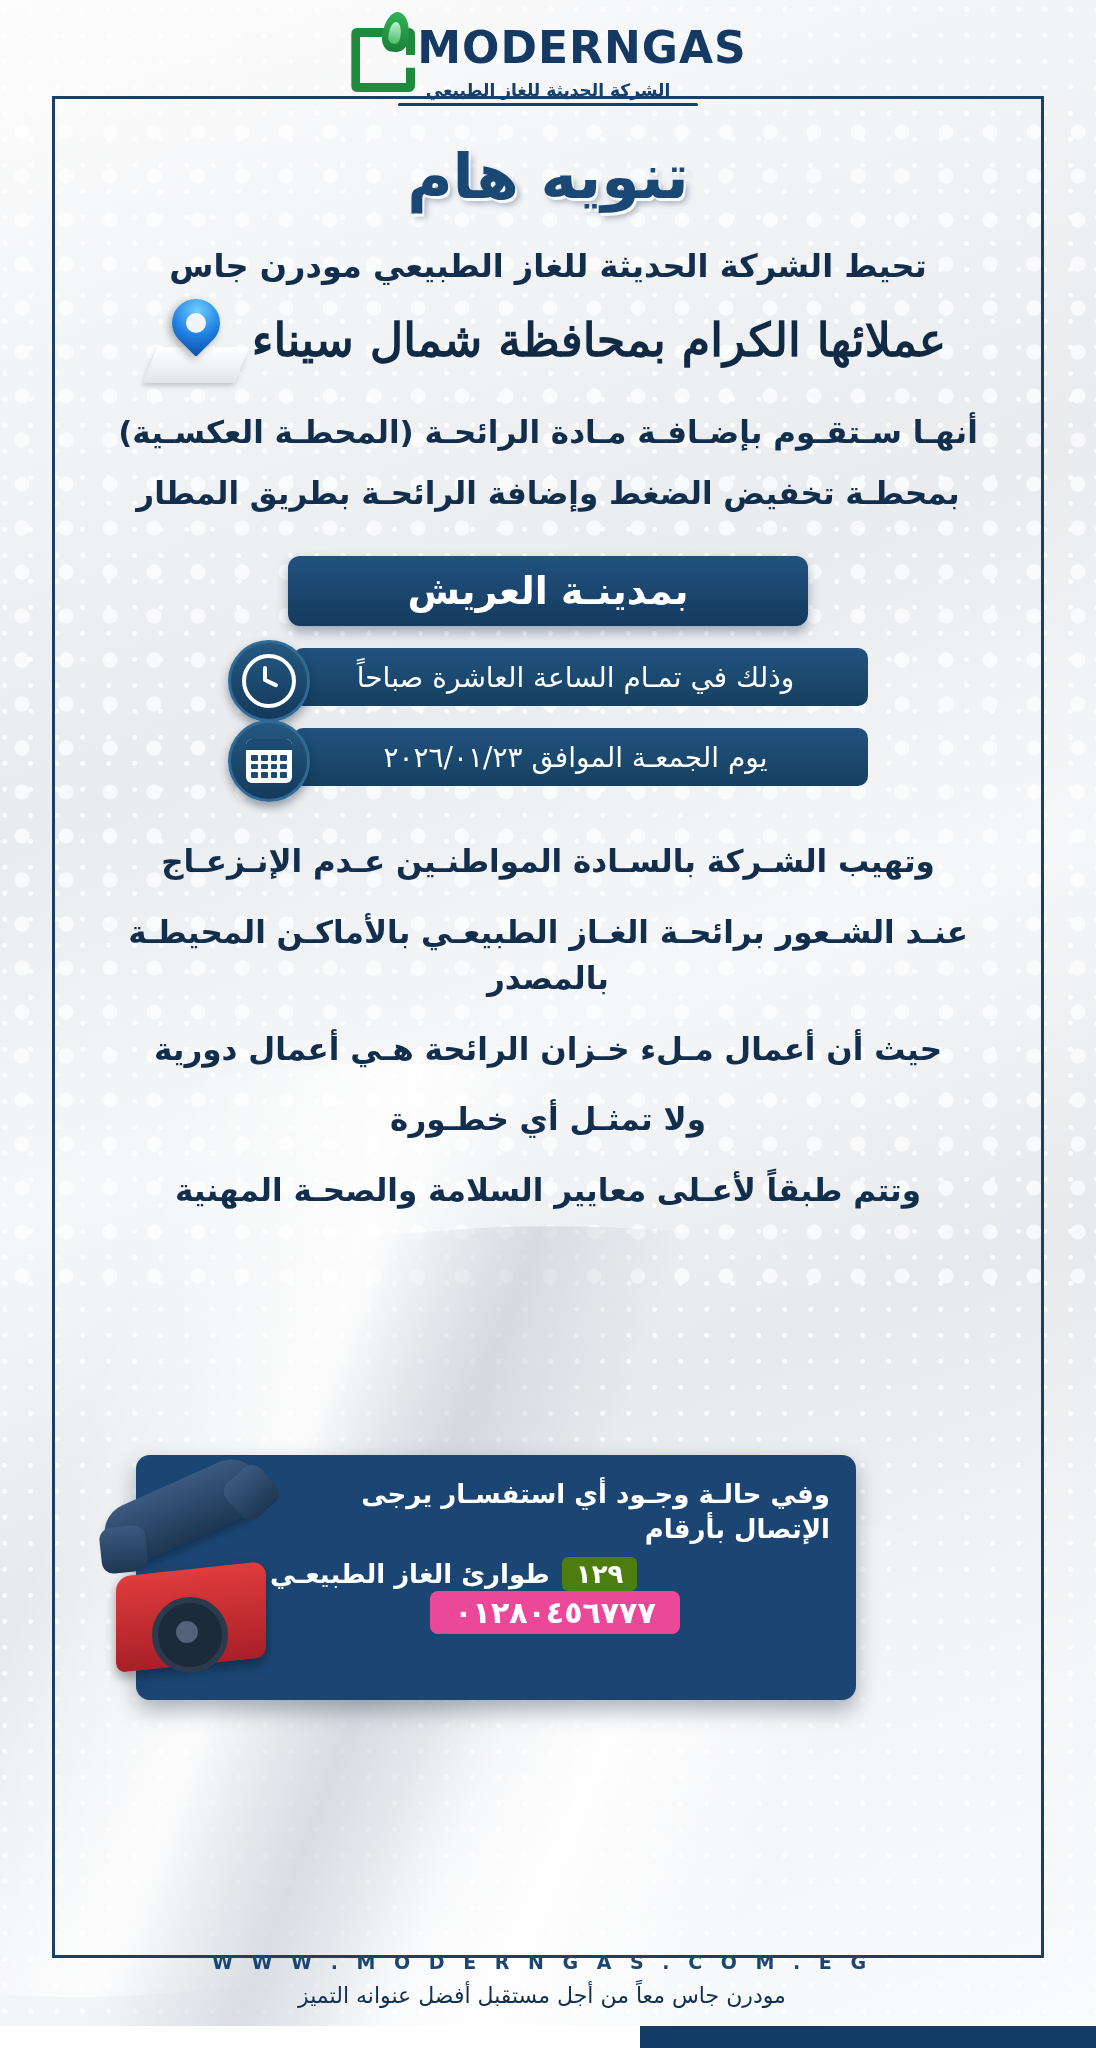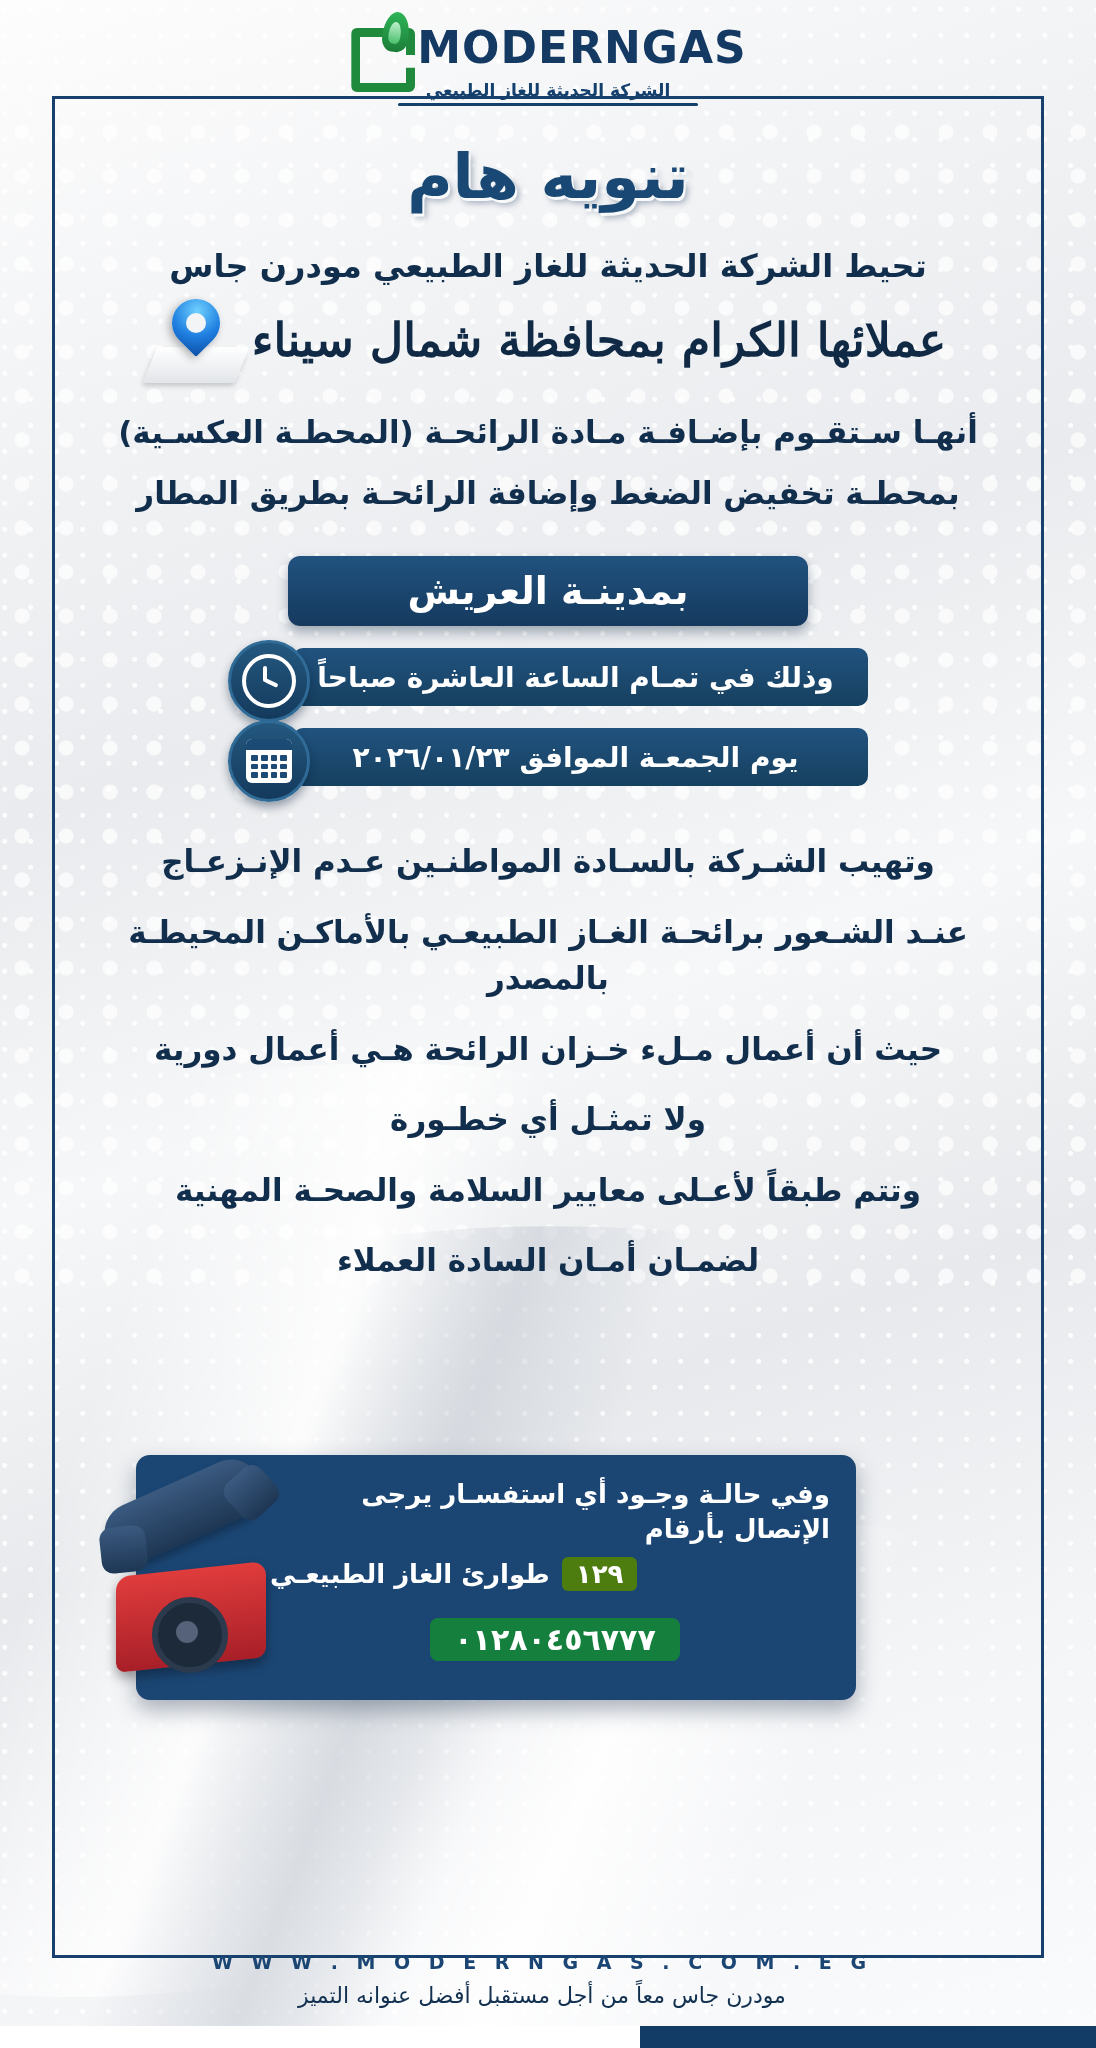--- a/index.html
+++ b/index.html
@@ -165,21 +165,21 @@
     position:relative;
     margin:22px auto 0;
     width:640px;height:58px;
   }
   .row-badge .pill{
     position:absolute;right:0;top:0;
     width:575px;height:58px;
     background:linear-gradient(180deg,#21527f,#16405f);
     border-radius:10px;
     display:flex;align-items:center;justify-content:center;
-    color:#fff;font-size:28px;font-weight:bold;
+    color:#fff;font-size:28px;font-weight:normal;
     padding-right:10px;box-sizing:border-box;
   }
   .row-badge .circle{
     position:absolute;left:0;top:-8px;
     width:76px;height:76px;border-radius:50%;
     background:linear-gradient(180deg,#24587f,#143a5d);
     border:3px solid #2f6b96;
     display:flex;align-items:center;justify-content:center;
     box-shadow:0 5px 10px rgba(10,30,55,.4);
   }
@@ -220,22 +220,22 @@
     text-align:right;color:#fff;
   }
   .contact .l1{font-size:26px;font-weight:bold;line-height:1.35;}
   .contact .l2{font-size:26px;font-weight:bold;margin-top:10px;display:flex;align-items:center;justify-content:flex-start;flex-direction:row-reverse;gap:12px;}
   .num-chip{
     background:#4d7c0f;color:#fff;border-radius:6px;
     padding:2px 14px;font-size:26px;font-weight:bold;display:inline-block;
   }
   .contact .l3{font-size:26px;font-weight:bold;margin-top:14px;}
   .landline{
-    margin:27px auto 0;
-    width:250px;background:#15803d;color:#fff;border-radius:8px;
+    margin:0 auto 0;
+    width:250px;background:#ec4899;color:#fff;border-radius:8px;
     font-size:30px;font-weight:bold;letter-spacing:2px;
     padding:4px 0;text-align:center;
     margin-right:150px;
   }
   .phone{
     position:absolute;left:-42px;top:18px;width:190px;height:210px;
   }
   .phone .base{
     position:absolute;left:22px;top:96px;width:150px;height:96px;
     background:linear-gradient(180deg,#e03c3c,#a81f28);
@@ -353,21 +353,20 @@
         </span>
     </div>
   </div>
 
   <div class="block2">
     <div class="para">وتهيب الشـركة بالسـادة المواطنـين عـدم الإنـزعـاج</div>
     <div class="para">عنـد الشـعور برائحـة الغـاز الطبيعـي بالأماكـن المحيطـة بالمصدر</div>
     <div class="para">حيث أن أعمال مـلء خـزان الرائحة هـي أعمال دورية</div>
     <div class="para">ولا تمثـل أي خطـورة</div>
     <div class="para">وتتم طبقاً لأعـلى معايير السلامة والصحـة المهنية</div>
-    <div class="para">لضمـان أمـان السادة العملاء</div>
   </div>
 </div>
 
 <div class="contact">
   <div class="phone">
     <span class="base"></span>
     <span class="dial"></span>
     <span class="handset"></span>
   </div>
   <div class="txt">

